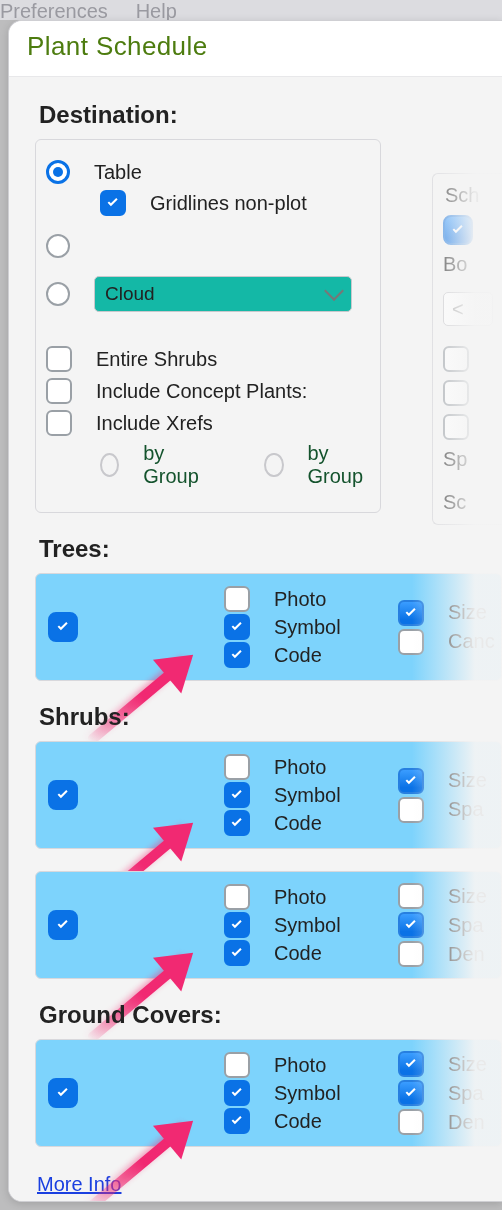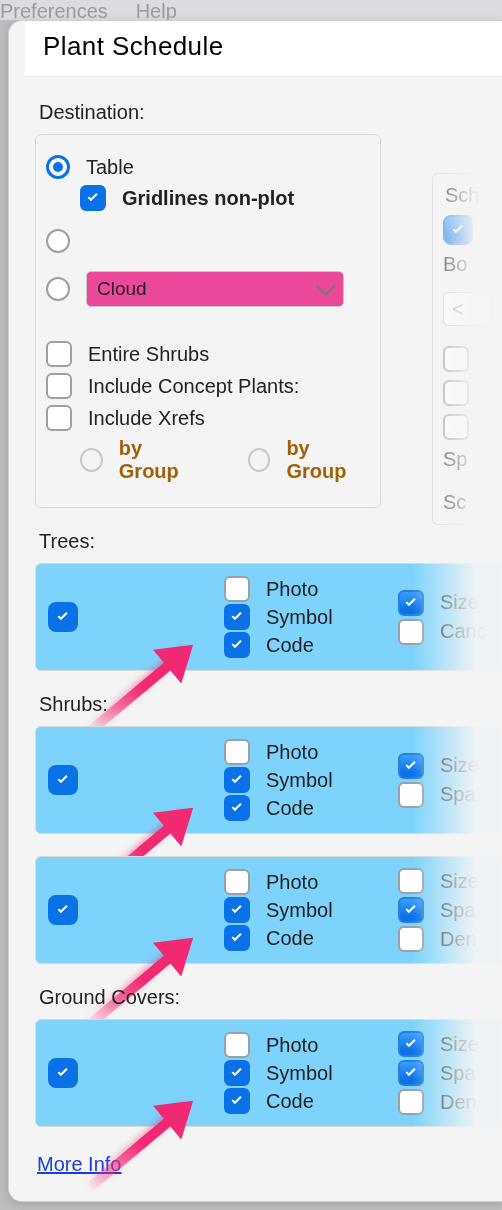--- a/index.html
+++ b/index.html
@@ -25,36 +25,36 @@
       left:8px; right:0; top:20px; bottom:8px;
       background:#f4f4f4;
       border-radius:14px 0 0 14px;
       border:1px solid #cfcfd3;
       border-right:none;
       box-shadow:0 2px 8px rgba(0,0,0,0.15);
       overflow:hidden;
     }
     .titlebar {
       background:#fff;
-      color:#000000;
+      color:#4d7c0f;
       font-size:26px;
       padding:10px 18px 14px;
       letter-spacing:0.4px;
       border-bottom:1px solid #e8e8ea;
-      margin-left:16px;
     }
     .content {
       position:absolute; left:0; right:0; top:56px; bottom:0;
       background:#f4f4f4;
       padding:24px 0 0 26px;
     }
 
     .group-label {
-      font-size:20px;
+      font-size:24px;
       margin:0 0 10px 4px;
+      font-weight:bold;
     }
     .dest-panel {
       border:1px solid #d8d8dc;
       border-radius:6px;
       padding:14px 10px 18px;
       width:346px;
       background:#f4f4f4;
     }
 
     
@@ -89,26 +89,26 @@
       border-color:#0a72e6;
     }
     .cb.checked svg { display:block; }
     .cb svg { display:none; width:18px; height:18px; }
     .cb.lg { width:30px; height:30px; border-radius:8px; }
     .cb.gradient.checked {
       background:linear-gradient(180deg,#3a9dff 0%,#0a72e6 80%);
       border-color:#277fe0;
     }
 
-    .row { display:flex; align-items:center; gap:16px; margin:6px 0; }
-    .indent1 { margin-left:34px;font-weight:bold; }
+    .row { display:flex; align-items:center; gap:24px; margin:6px 0; }
+    .indent1 { margin-left:54px; }
     .select {
       height:36px; width:258px;
       border:1px solid #c8c8cc; border-radius:5px;
-      background:#ec4899;
+      background:#14b8a6;
       display:flex; align-items:center; justify-content:space-between;
       padding:0 10px;
       font-size:19px;
     }
     .chev {
       width:14px;height:14px;display:inline-block;
       transform:rotate(45deg);
       border-right:2px solid #777;border-bottom:2px solid #777;
       margin-bottom:6px;
     }
@@ -173,21 +173,21 @@
       display:flex; align-items:center; padding-left:8px; color:#999;
     }
 
     .more-info {
       color:#1a3fe0; text-decoration:underline;
       font-size:20px;
       display:inline-block;
       margin:26px 2px 0;
     }
     .dest-panel .spacer { height:22px; }
-    .muted { color:#a16207; }
+    .muted { color:#14532d; }
     .txt { font-size:20px; }
   </style>
 </head>
 <body>
 
 <div class="menubar">
   <span>Preferences</span>&nbsp;&nbsp;&nbsp;&nbsp;
   <span>Help</span>
 </div>
 

